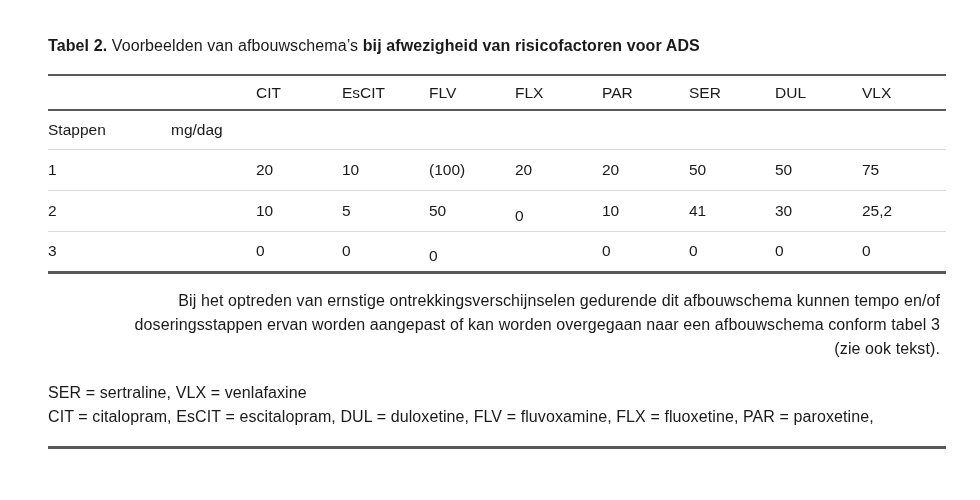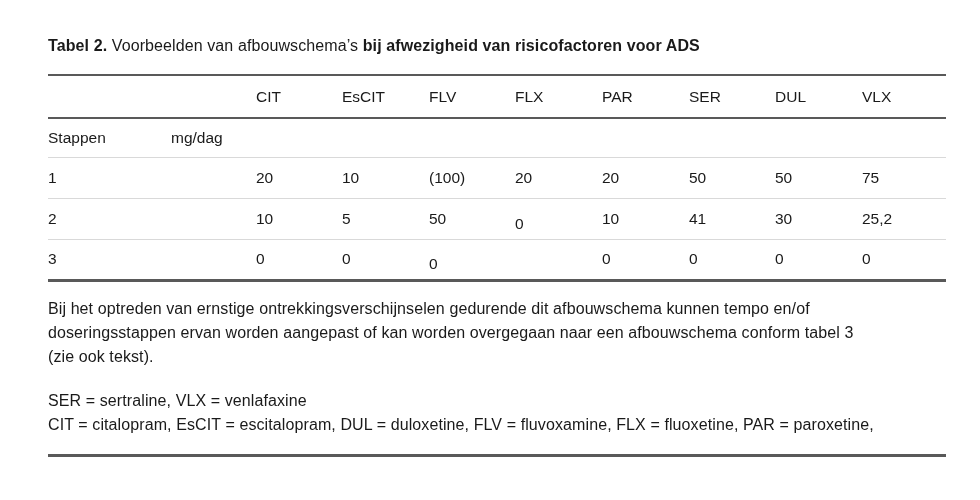--- a/index.html
+++ b/index.html
@@ -33,38 +33,39 @@
     font-size:15.5px;
   }
   table.schema td,table.schema th{
     text-align:left;
     font-weight:normal;
     vertical-align:middle;
     white-space:nowrap;
     overflow:visible;
     padding:0;
   }
-  tr.head-row{height:43px;}
+  tr.head-row{height:35px;}
   tr.head-row th{
     border-top:2px solid var(--rule-dark);
     border-bottom:2px solid var(--rule-dark);
   }
   tr.sub-row{height:39px;}
   tr.sub-row td{border-bottom:1px solid var(--rule-light);}
   tr.data-row{height:41px;}
   tr.data-row td{border-bottom:1px solid var(--rule-light);}
   tr.data-row.last td{border-bottom:3px solid var(--rule-dark);}
   td.first,th.first{padding-left:13px;}
   .nudge{display:inline-block;transform:translateY(5px);}
 
   .note{
     margin-top:15px;
     font-size:16px;
     line-height:24px;
     letter-spacing:.1px;
+    text-align:right;
   }
   .abbr{
     margin-top:20px;
     font-size:16px;
     line-height:24px;
     letter-spacing:.1px;
   }
   .bottom-rule{
     margin-top:17px;
     width:898px;

